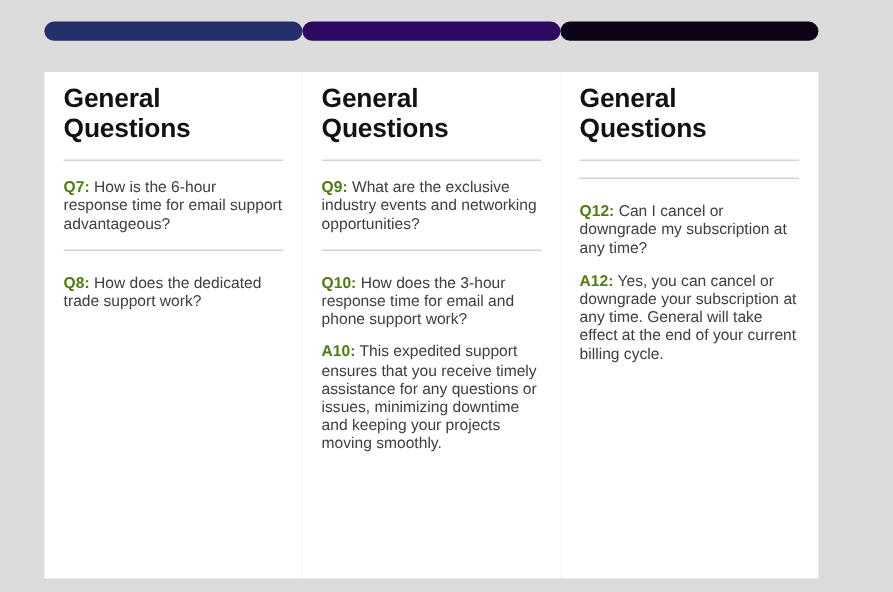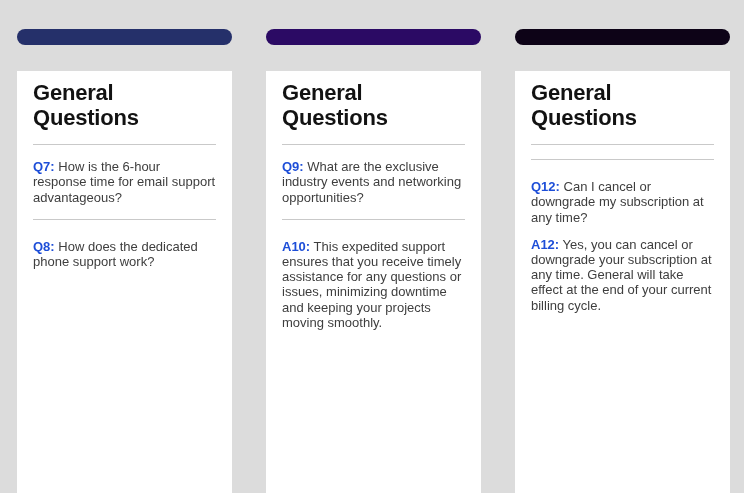--- a/index.html
+++ b/index.html
@@ -8,23 +8,23 @@
   }
   body {
     width: 744px;
     height: 493px;
     background: #dcdcdc;
     font-family: "Liberation Sans", "DejaVu Sans", sans-serif;
     overflow: hidden;
   }
   .board {
     display: flex;
-    gap: 34px;
-    padding: 29px 17px 0 17px;
+    padding: 18px 17px 0 17px;
     box-sizing: border-box;
+    margin-left: 20px;
   }
   .column {
     width: 215px;
     flex: 0 0 215px;
     display: flex;
     flex-direction: column;
   }
   .accent-bar {
     height: 16px;
     border-radius: 8px;
@@ -58,21 +58,21 @@
     margin: 0 0 12px 0;
     font-size: 13px;
     line-height: 1.17;
     color: #3e3e3e;
   }
   .qa:last-child {
     margin-bottom: 0;
   }
   .qa .label {
     font-weight: 700;
-    color: #1d4ed8;
+    color: #4d7c0f;
   }
 </style>
 </head>
 <body style="background: rgb(220, 220, 220);">
 
 <div class="board">
 
   <section class="column">
     <div class="accent-bar" style="background: rgb(37, 48, 106);"></div>
     <div class="card">
@@ -81,39 +81,43 @@
       <div class="qa-section">
         <p class="qa">
           <strong class="label">Q7:</strong>
           <span>How is the 6-hour response time for email support advantageous?</span>
         </p>
       </div>
       <hr class="section-divider">
       <div class="qa-section">
         <p class="qa">
           <strong class="label">Q8:</strong>
-          <span>How does the dedicated phone support work?</span>
+          <span>How does the dedicated trade support work?</span>
         </p>
       </div>
     </div>
   </section>
 
   <section class="column">
     <div class="accent-bar" style="background: rgb(43, 10, 100);"></div>
     <div class="card">
       <h2 class="card-title">General Questions</h2>
       <hr class="title-divider">
       <div class="qa-section">
         <p class="qa">
           <strong class="label">Q9:</strong>
           <span>What are the exclusive industry events and networking opportunities?</span>
         </p>
       </div>
       <hr class="section-divider">
       <div class="qa-section">
+        <p class="qa">
+          <strong class="label">Q10:</strong>
+          <span>How does the 3-hour response time for email and phone support work?</span>
+        </p>
         <p class="qa">
           <strong class="label">A10:</strong>
           <span>This expedited support ensures that you receive timely assistance for any questions or issues, minimizing downtime and keeping your projects moving smoothly.</span>
         </p>
       </div>
     </div>
   </section>
 
   <section class="column">
     <div class="accent-bar" style="background: rgb(13, 3, 23);"></div>

